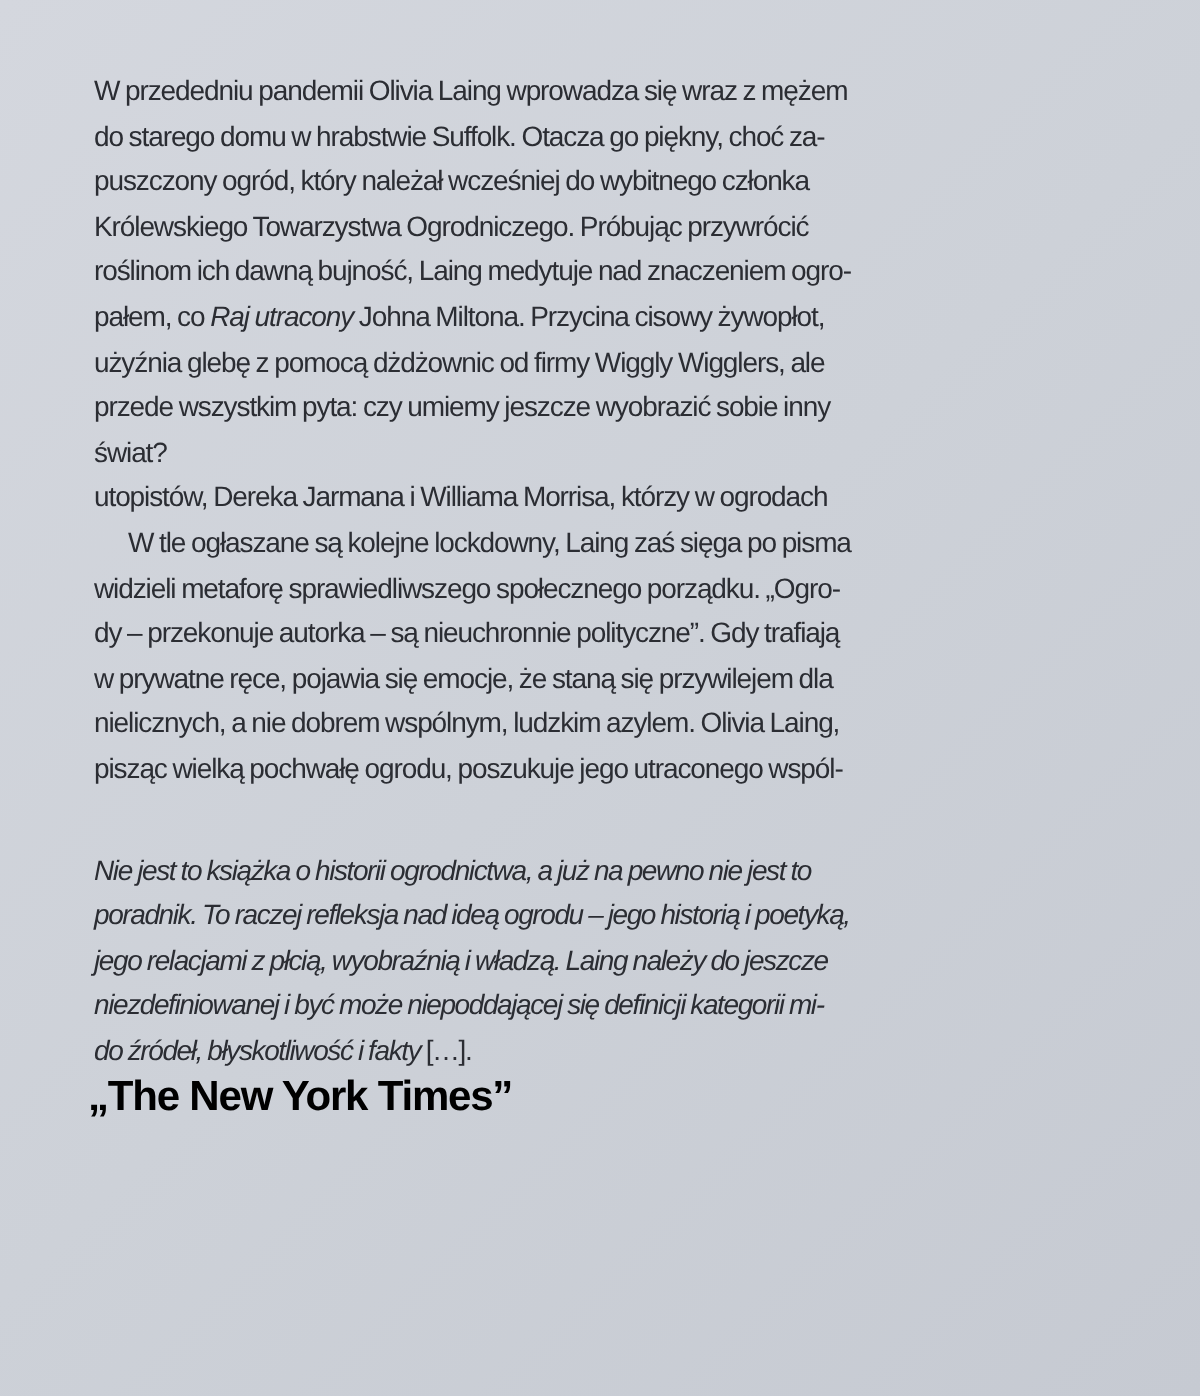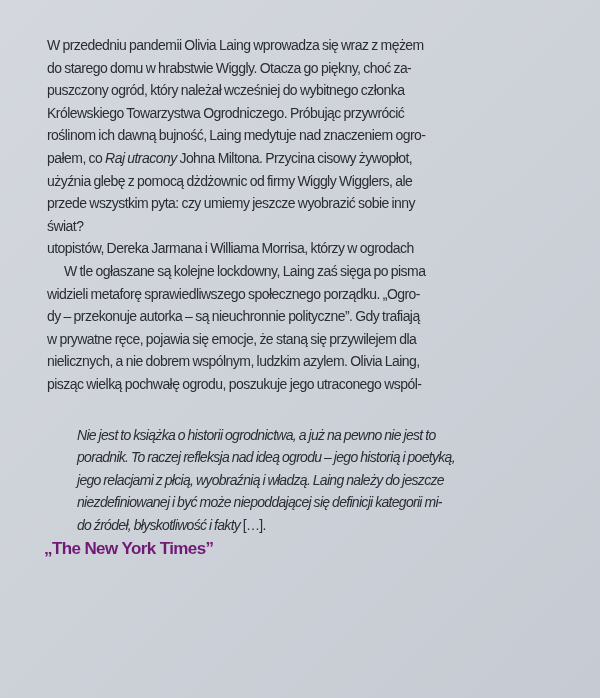--- a/index.html
+++ b/index.html
@@ -8,30 +8,30 @@
     background: linear-gradient(135deg, #d4d7de 0%, #cdd1d8 50%, #c6cad2 100%);
     font-family: "Liberation Sans", "DejaVu Sans", sans-serif;
     color:#2b2d33;
     position:relative;
   }
   .page { position:absolute; left:47px; top:34px; width:510px; }
   .line { font-size:14px; line-height:22.6px; white-space:nowrap; letter-spacing:-0.55px; word-spacing:-0.5px; height:22.6px; }
   .indent { padding-left:17px; }
   .it { font-style:italic; }
   .gap { height:28px; }
-  .byline { font-weight:bold; font-size:17px; line-height:22px; letter-spacing:-0.6px; margin-left:-3px; margin-top:2px; color:#701a75; }
-  .quote .line { letter-spacing:-0.7px;margin-left:30px; }
+  .byline { font-weight:bold; font-size:21px; line-height:22px; letter-spacing:-0.6px; margin-left:-3px; margin-top:2px; color:#000000; }
+  .quote .line { letter-spacing:-0.7px; }
 </style>
 </head>
 <body>
 
 <div class="page">
   <div>
     <div class="line">W przededniu pandemii Olivia Laing wprowadza się wraz z mężem</div>
-    <div class="line">do starego domu w hrabstwie Wiggly. Otacza go piękny, choć za-</div>
+    <div class="line">do starego domu w hrabstwie Suffolk. Otacza go piękny, choć za-</div>
     <div class="line">puszczony ogród, który należał wcześniej do wybitnego członka</div>
     <div class="line">Królewskiego Towarzystwa Ogrodniczego. Próbując przywrócić</div>
     <div class="line">roślinom ich dawną bujność, Laing medytuje nad znaczeniem ogro-</div>
     <div class="line"><span>pałem, co </span><span class="it">Raj utracony</span><span> Johna Miltona. Przycina cisowy żywopłot,</span></div>
     <div class="line">użyźnia glebę z pomocą dżdżownic od firmy Wiggly Wigglers, ale</div>
     <div class="line">przede wszystkim pyta: czy umiemy jeszcze wyobrazić sobie inny</div>
     <div class="line">świat?</div>
   </div>
 
   <div>

